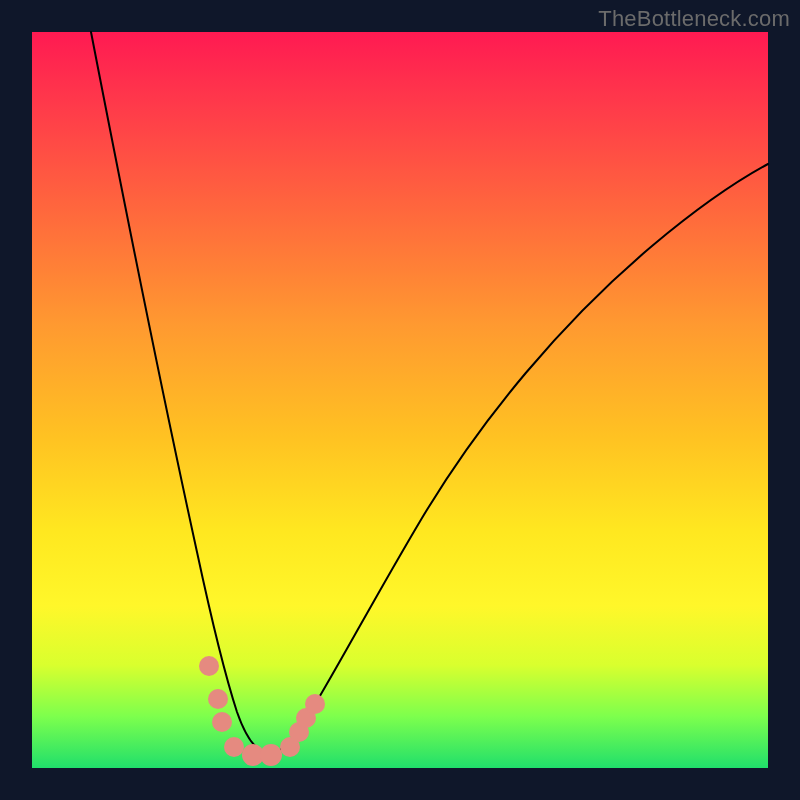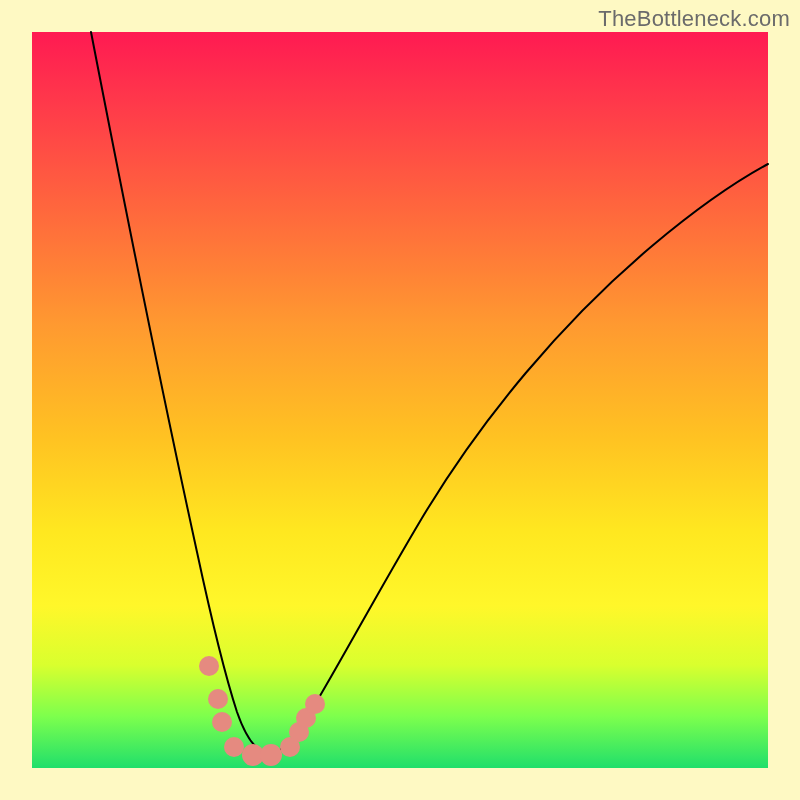--- a/index.html
+++ b/index.html
@@ -9,21 +9,21 @@
     height: 800px;
     background: #000;
     overflow: hidden;
   }
   .frame {
     position: absolute;
     left: 0;
     top: 0;
     width: 800px;
     height: 800px;
-    background: #fef9c3;
+    background: #0f172a;
   }
   .plot {
     position: absolute;
     left: 32px;
     top: 32px;
     width: 736px;
     height: 736px;
     
     background: linear-gradient(
       to bottom,

